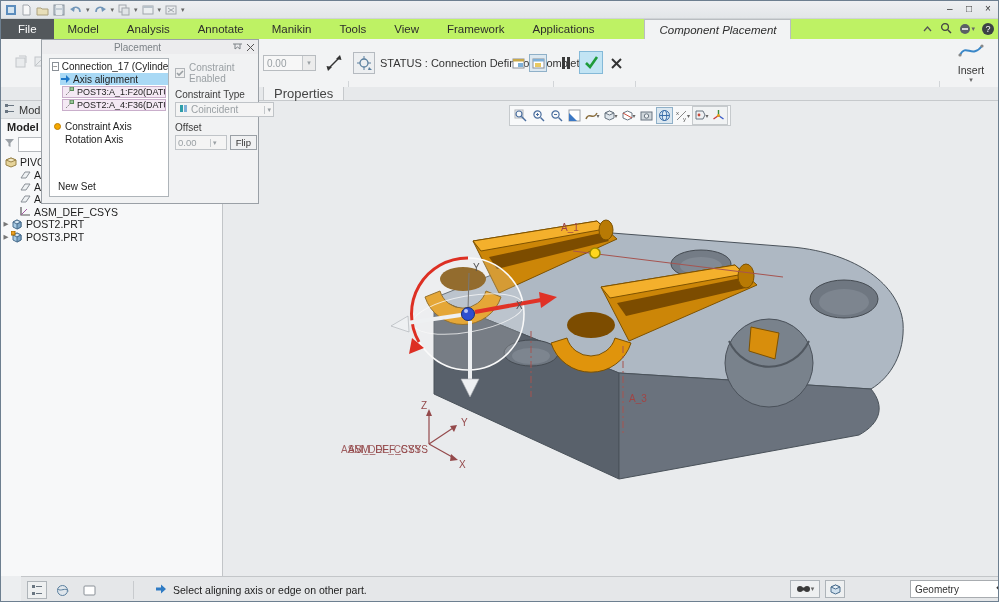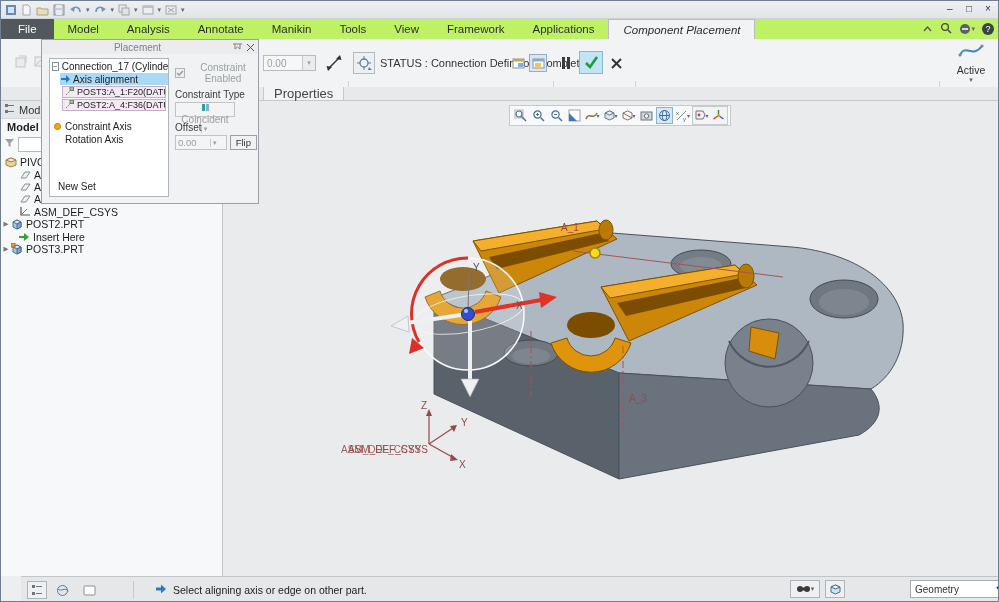--- a/index.html
+++ b/index.html
@@ -13,21 +13,21 @@
   #title-text { left:50%; top:2px; transform:translateX(-50%); font-size:10.5px; color:#1c1c1c; white-space:nowrap; }
   .qat { display:flex; align-items:center; gap:4px; position:absolute; left:4px; top:1px; height:16px; }
   .qat .ic { opacity:.75; display:inline-flex; }
   .caret { font-size:7px; color:#666; }
   .winbtn { width:16px; height:14px; text-align:center; line-height:13px; font-size:10px; color:#333; display:inline-block; }
 
   
   #tabbar { left:0; top:18px; width:997px; height:20px; background:#bef264; display:flex; align-items:flex-end; }
   .tab { height:20px; padding:0 14px; display:flex; align-items:center; font-size:11.5px; color:#2d2d2d; }
   .tab.file { background:#53585c; color:#fff; padding:0 17px; }
-  .tab.active { background:#f2f3f4; border:1px solid #b9bdc1; border-bottom:none; font-style:italic; }
+  .tab.active { background:#f2f3f4; border:1px solid #b9bdc1; border-bottom:none; font-style:italic;margin-left:36px; }
   #tab-extras { position:absolute; right:4px; top:20px; display:flex; align-items:center; gap:7px; }
 
   
   #ribbon { left:0; top:38px; width:997px; height:48px; background:#f2f3f4; }
   #tabstrip { left:0; top:86px; width:997px; height:14px; background:#e7e9eb; border-bottom:1px solid #c6c9cc; }
   .sep-v { position:absolute; top:42px; height:40px; width:1px; background:#d2d5d8; }
   .dbtn { display:inline-flex; align-items:center; justify-content:center; border:1px solid transparent; }
   .dbtn.bordered { border-color:#b5bac0; background:#edeff1; }
   .dbtn.pressed { border-color:#8fb0c8; background:#dce8f1; }
   .combo { display:flex; height:16px; border:1px solid #b8bcc0; background:#f7f7f7; }
@@ -260,21 +260,21 @@
     <div class="sep-v" style="left:938px;"></div>
   </div>
   <div id="tabstrip" class="abs"></div>
   <div id="props-tab">Properties</div>
   <div id="datum-group">
     <span><svg width="26" height="20">
           <path d="M2,14 C8,2 14,18 24,5" fill="none" stroke="#3a87c8" stroke-width="2"></path>
           <circle cx="2" cy="14" r="1.6" fill="#888"></circle>
           <circle cx="24" cy="5" r="1.6" fill="#888"></circle>
         </svg></span>
-    <div class="lbl">Active</div>
+    <div class="lbl">Insert</div>
     <div class="caret">▾</div>
   </div>
 
   <div id="sidebar" class="abs">
     <div id="tree-hd">
       <span><svg width="11" height="11">
             <rect x="1" y="1" width="3" height="3" fill="#6a7682"></rect>
             <rect x="1" y="7" width="3" height="3" fill="#6a7682"></rect>
             <line x1="4" y1="2.5" x2="10" y2="2.5" stroke="#6a7682"></line>
             <line x1="4" y1="8.5" x2="10" y2="8.5" stroke="#6a7682"></line>
@@ -334,28 +334,20 @@
       <div class="trow">
         <span class="exp">▶</span>
         <span class="ico">
             <svg width="12" height="12">
               <polygon points="2,4 6,2 10,4 10,9 6,11 2,9" fill="#a8cbe4" stroke="#4a6e8e"></polygon>
               <polygon points="2,4 6,2 10,4 6,6" fill="#d6e7f2" stroke="#4a6e8e"></polygon>
               <polygon points="6,6 10,4 10,9 6,11" fill="#7fa8c8" stroke="#4a6e8e"></polygon>
             </svg>
           </span>
         <span>POST2.PRT</span>
-      </div>
-      <div class="trow" style="padding-left:17px;">
-        <span class="ico">
-            <svg width="12" height="10">
-              <polygon points="1,4 6,4 6,1 11,5 6,9 6,6 1,6" fill="#2ea52e"></polygon>
-            </svg>
-          </span>
-        <span>Insert Here</span>
       </div>
       <div class="trow">
         <span class="exp">▶</span>
         <span class="ico">
             <svg width="12" height="12">
               <polygon points="2,4 6,2 10,4 10,9 6,11 2,9" fill="#a8cbe4" stroke="#4a6e8e"></polygon>
               <polygon points="2,4 6,2 10,4 6,6" fill="#d6e7f2" stroke="#4a6e8e"></polygon>
               <polygon points="6,6 10,4 10,9 6,11" fill="#7fa8c8" stroke="#4a6e8e"></polygon>
               <rect x="0" y="0" width="4" height="4" fill="#f0a020" stroke="#a06a00"></rect>
             </svg>
@@ -407,30 +399,30 @@
         <span>Constraint Axis</span>
       </div>
       <div class="plrow" style="margin-left:15px;">
         <span>Rotation Axis</span>
       </div>
       <div class="plrow" style="position:absolute; bottom:4px; left:6px;">
         <span>New Set</span>
       </div>
     </div>
     <div id="panel-right">
-      <div class="row" style="margin-top:2px;text-align:center;">
+      <div class="row" style="margin-top:2px;">
         <span class="ckbox">
             <svg width="8" height="7">
               <polyline points="1,3 3,5 7,1" fill="none" stroke="#9aa0a4" stroke-width="1.6"></polyline>
             </svg>
           </span>
         <span>Constraint Enabled</span>
       </div>
       <div class="lab">Constraint Type</div>
-      <div class="pcombo" style="width:60px;flex-direction:column;">
+      <div class="pcombo" style="width:99px;">
         <span style="margin:0 3px;"><svg width="9" height="9">
               <rect x="1" y="1" width="3" height="7" fill="#2e9ea8"></rect>
               <rect x="5" y="1" width="3" height="7" fill="#7fb0d8"></rect>
             </svg></span>
         <span style="flex:1;">Coincident</span>
         <span class="caret" style="border-left:1px solid #c4c8cb; padding:0 2px; color:#9aa0a4;">▾</span>
       </div>
       <div class="lab">Offset</div>
       <div class="row" style="gap:3px;">
         <div class="pcombo" style="width:52px;">

